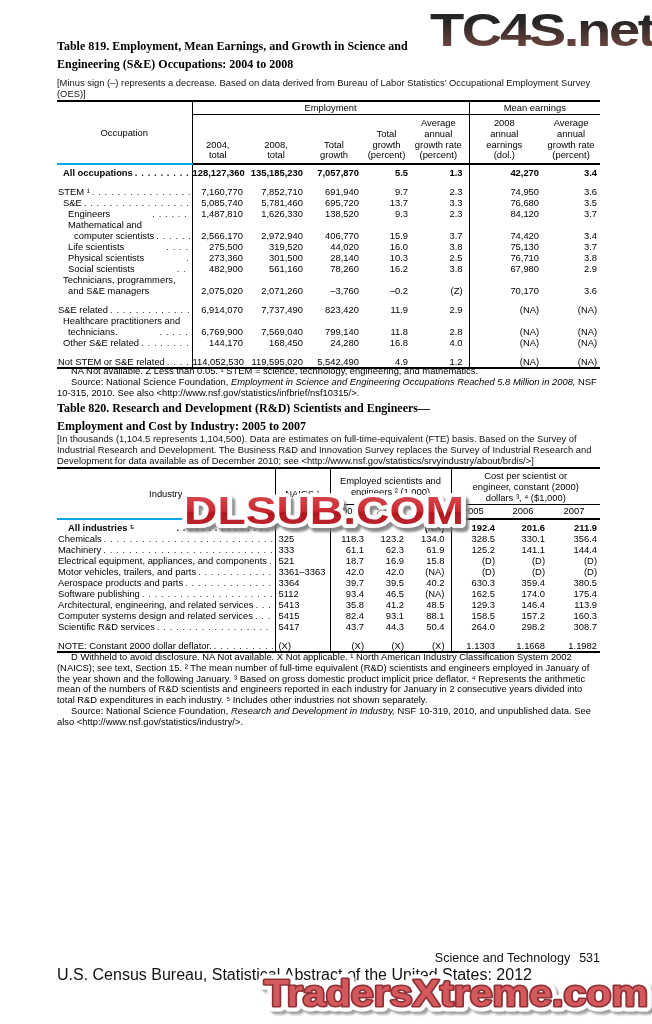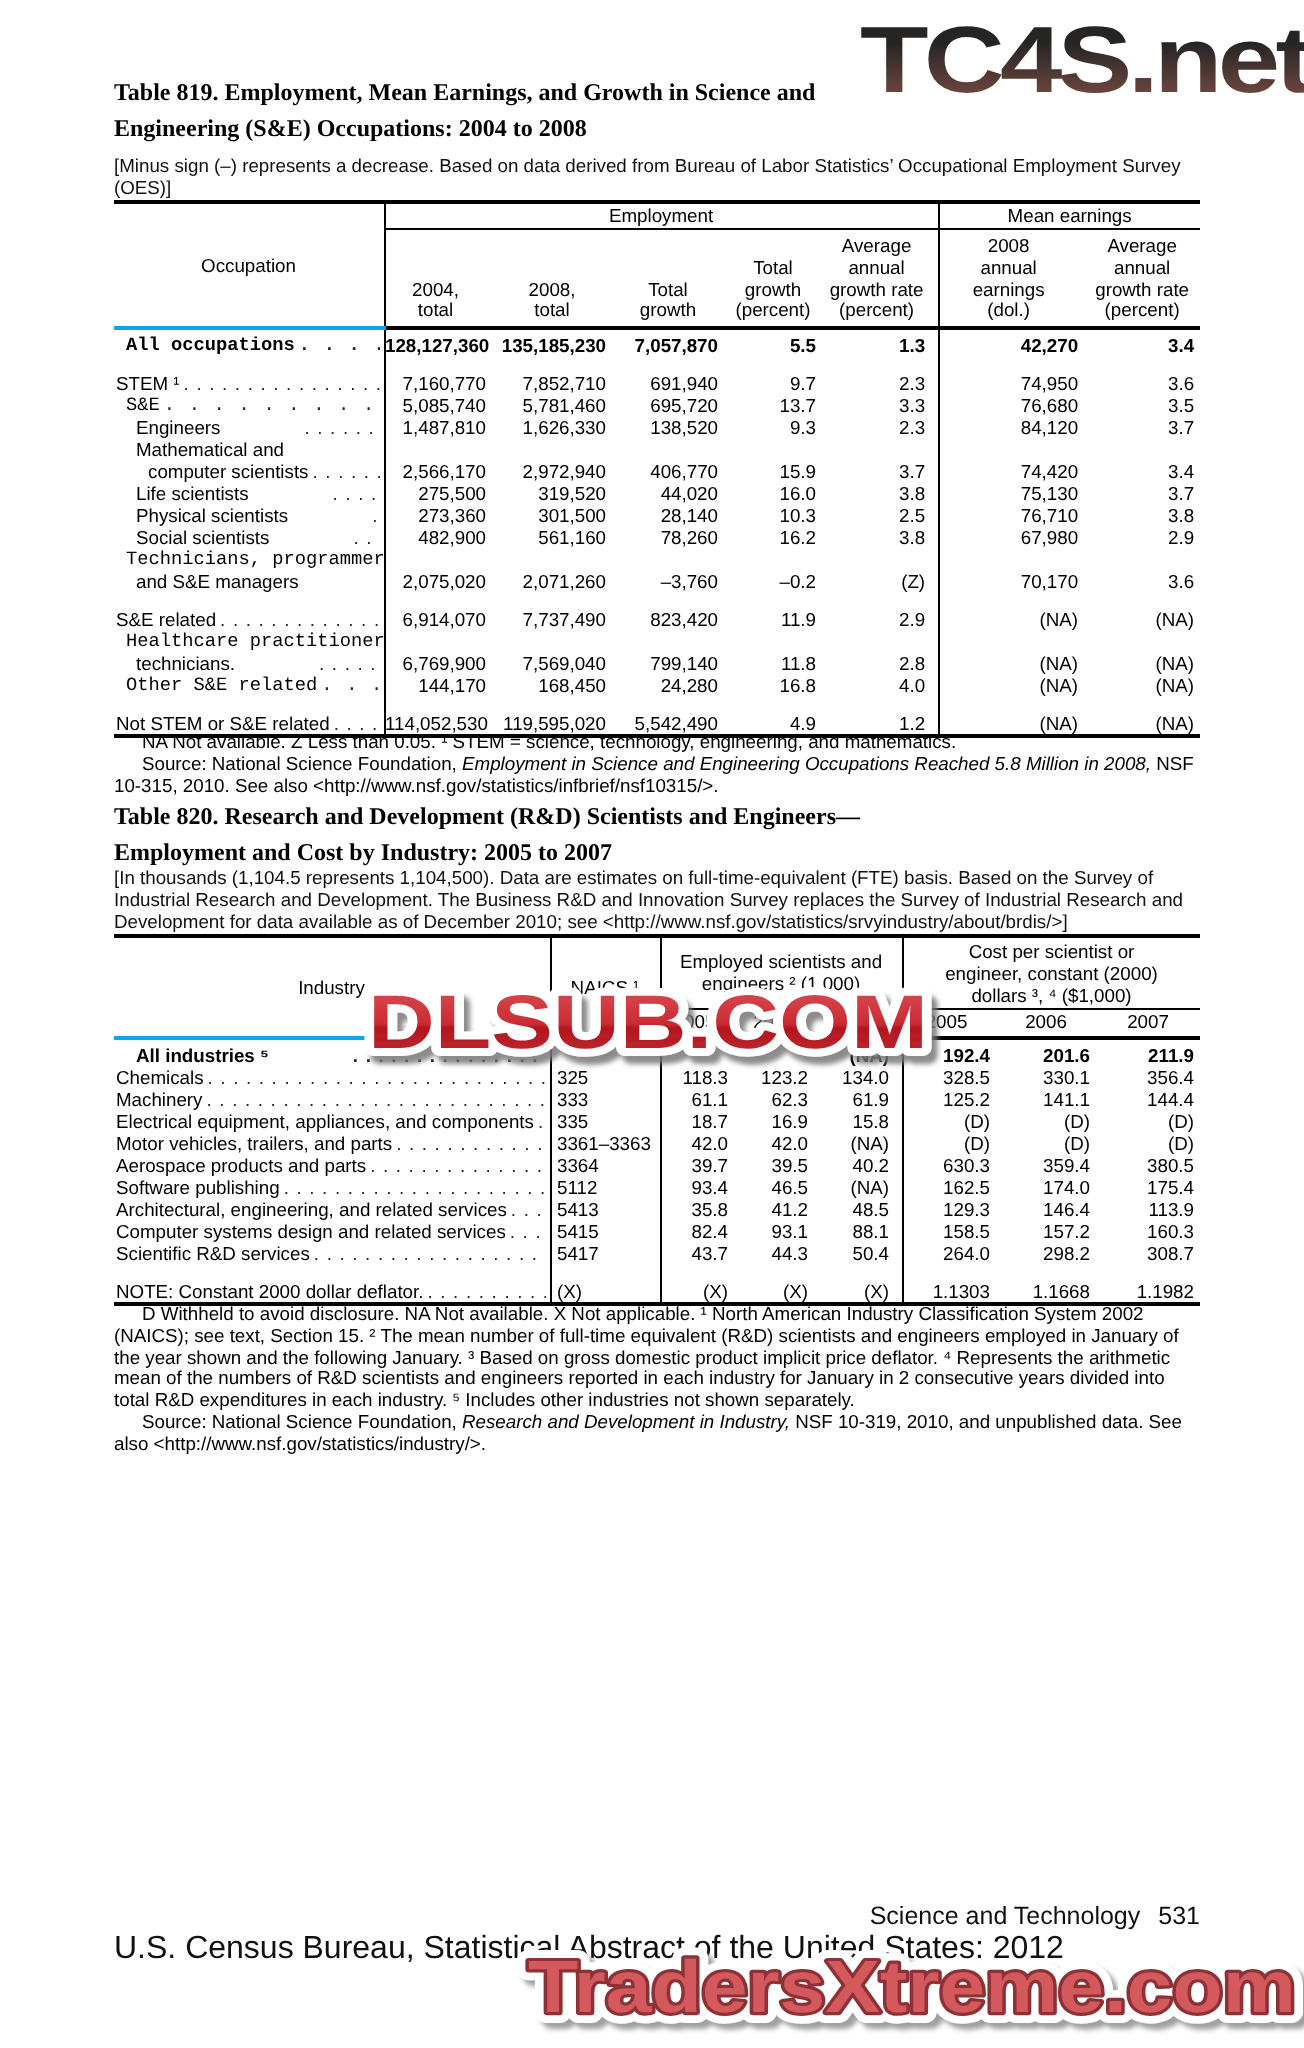--- a/index.html
+++ b/index.html
@@ -40,21 +40,21 @@
   .tbl tbody td { height:11px; }
   .tbl tbody tr.b td  { height:14px; font-weight:bold; padding-top:2px; }
   .tbl tbody tr.sp td { height:8px; }
   td.num   { text-align:right; padding-right:6px; }
   td.naics { text-align:left; padding-left:3px; }
   td.lbl   { padding-left:1px; overflow:hidden; }
   .lline { display:flex; align-items:baseline; white-space:nowrap; overflow:hidden; }
   .ltext { white-space:nowrap; }
   .dots  { flex:1 1 auto; overflow:hidden; white-space:nowrap;
            margin-left:2px; margin-right:2px; letter-spacing:0.6px; color:#222; }
-  .ind1 { padding-left:5px;font-family:Liberation Mono, monospace; } .ind2 { padding-left:10px;gap:40px; } .ind3 { padding-left:16px; }
+  .ind1 { padding-left:5px; } .ind2 { padding-left:10px;gap:40px; } .ind3 { padding-left:16px; }
   
   .fn { position:absolute; left:57px; width:543px; font-size:9.4px; line-height:10.8px; color:#000; }
   .fn p { text-indent:14px; }
   .fn i { font-style:italic; }
   
   .footer-right { position:absolute; top:951px; left:0; width:600px; text-align:right;
                   font-size:12.5px; color:#111; }
   .footer-right .pgap { display:inline-block; width:9px; }
   .footer-left  { position:absolute; top:966px; left:57px; font-size:16px; color:#111; }
   
@@ -498,21 +498,21 @@
           <td class="num pr3">144.4</td>
         </tr>
 
         <tr>
           <td class="lbl">
             <div class="lline">
               <span class="ltext">Electrical equipment, appliances, and components</span>
               <span class="dots"> . . . . . . . . . . . . . . . . . . . . . . . . . . . . . . . . . . . . . . . . . . . . . . . . . . . . . . . . . . . . . . . . . . . . . . </span>
             </div>
           </td>
-          <td class="naics v">335</td>
+          <td class="naics v">521</td>
           <td class="num v">18.7</td>
           <td class="num">16.9</td>
           <td class="num">15.8</td>
           <td class="num v">(D)</td>
           <td class="num">(D)</td>
           <td class="num pr3">(D)</td>
         </tr>
 
         <tr>
           <td class="lbl">

